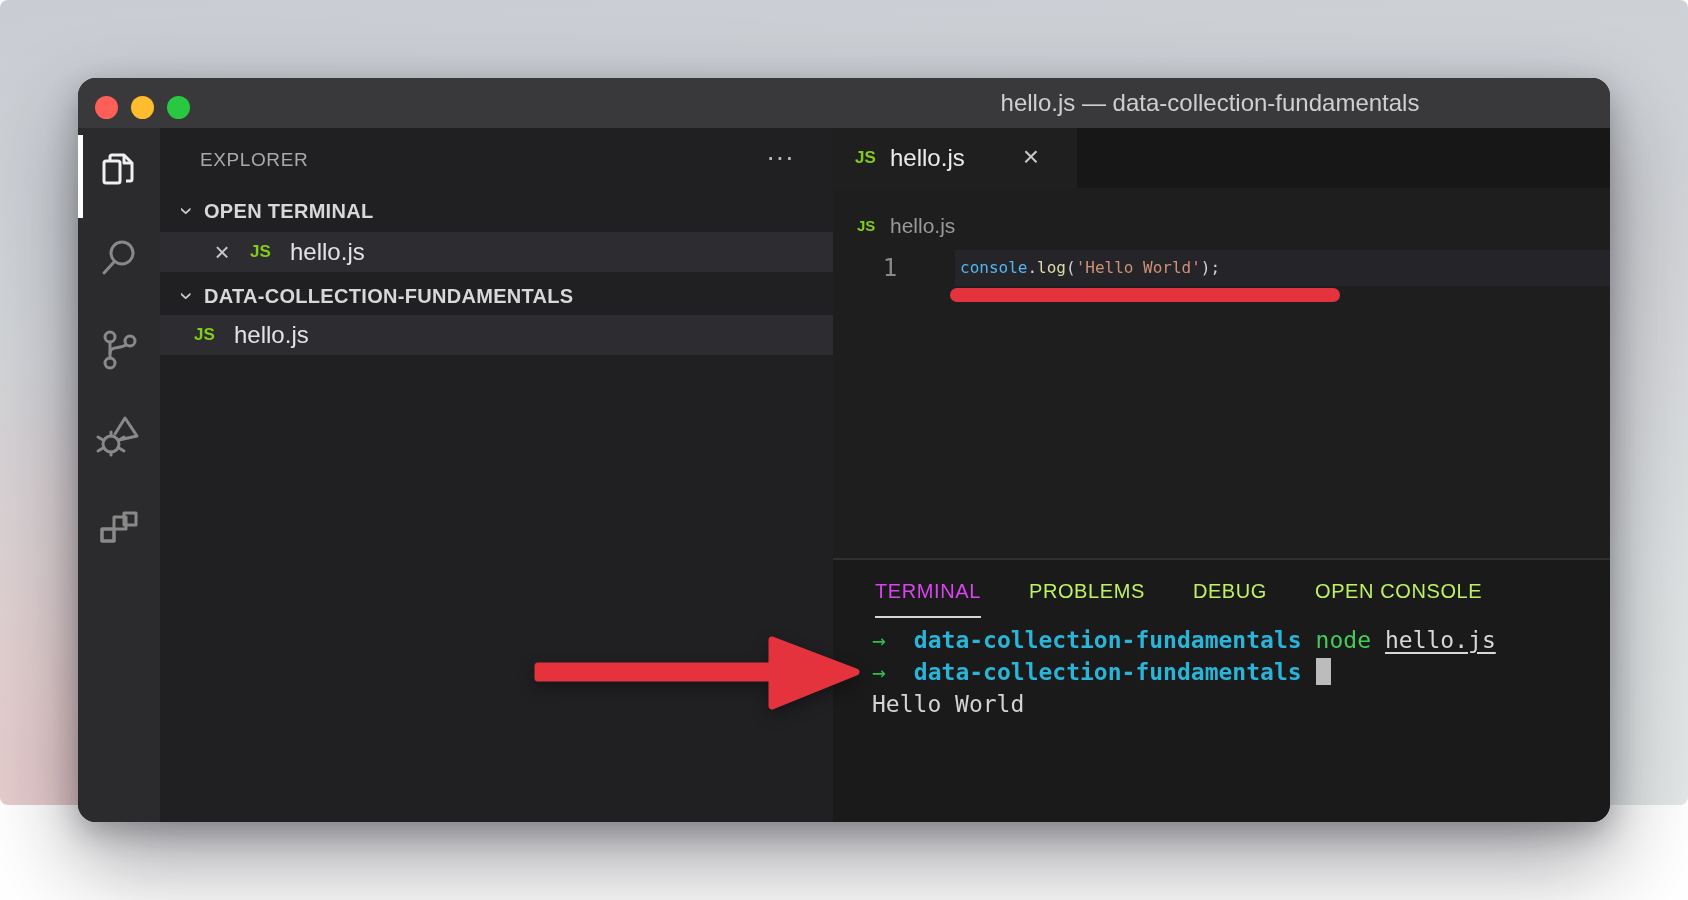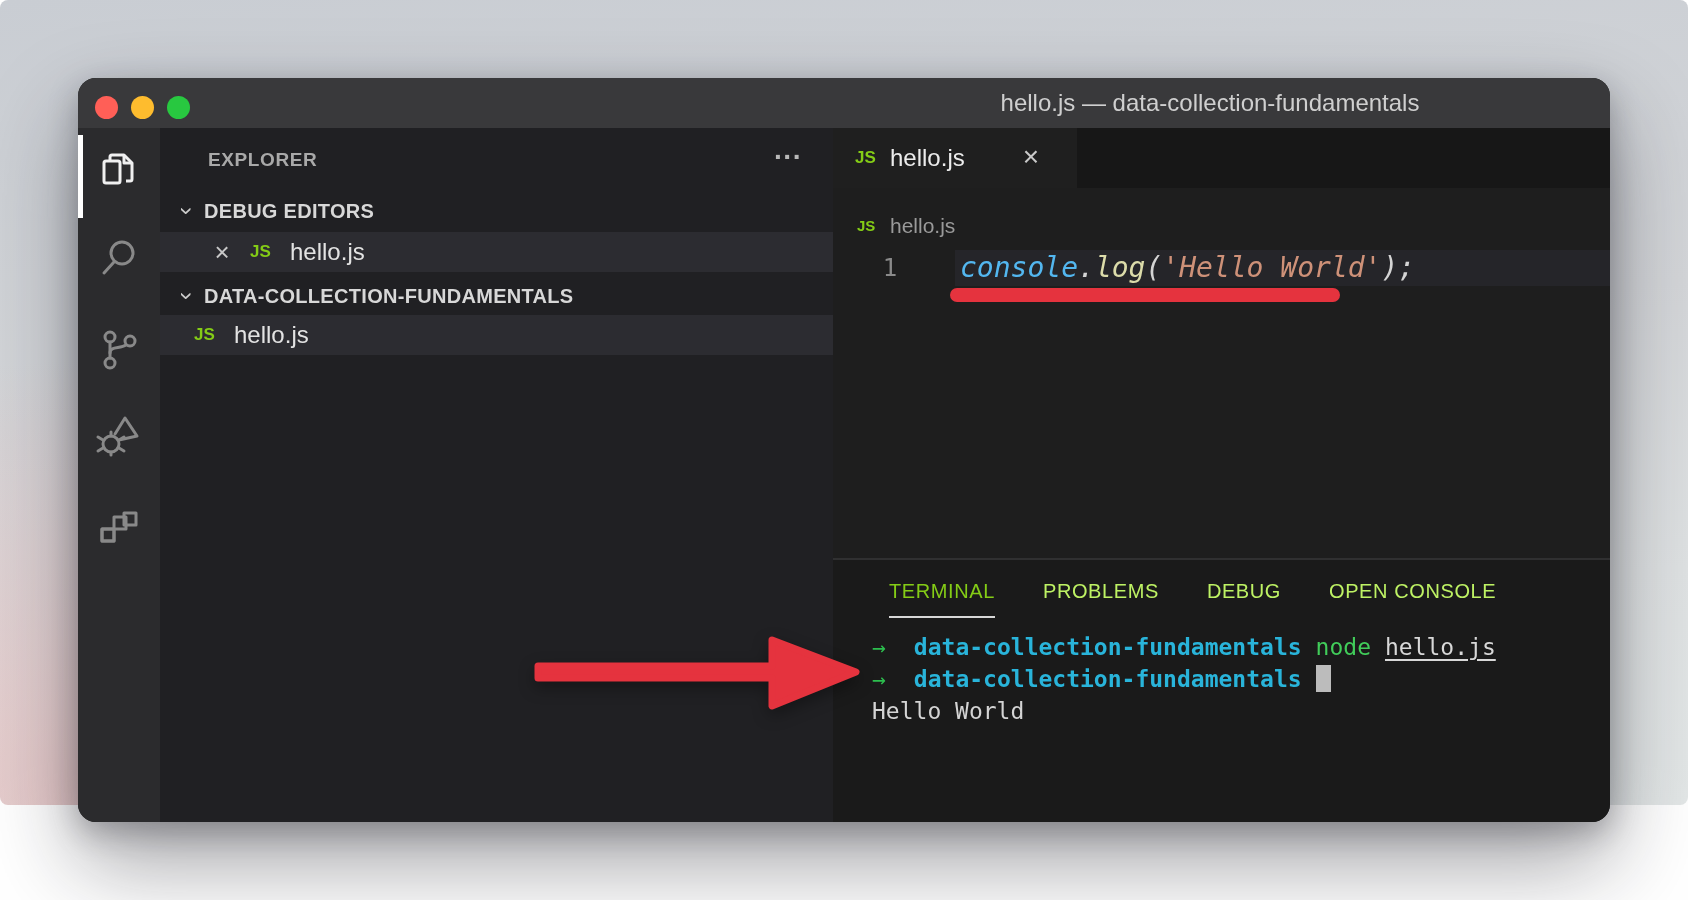--- a/index.html
+++ b/index.html
@@ -33,21 +33,21 @@
 
   
   .activitybar { position:absolute; left:0; top:50px; width:82px; height:694px; background:#2b2b2d; }
   .act-indicator { position:absolute; left:0; top:7px; width:5px; height:83px; background:#ffffff; }
   .act-item { position:absolute; left:0; width:82px; height:64px; display:flex; align-items:center; justify-content:center; cursor:pointer; }
   .act-item svg { display:block; }
   .ai-1{ top:12px; } .ai-2{ top:98px; } .ai-3{ top:190px; } .ai-4{ top:276px; } .ai-5{ top:370px; }
 
   
   .sidebar { position:absolute; left:82px; top:50px; width:673px; height:694px; background:#202023; }
-  .sb-header { position:absolute; left:8px; top:12px; width:673px; height:40px; line-height:40px;font-weight:bold; }
+  .sb-header { position:absolute; left:0; top:12px; width:673px; height:40px; line-height:40px; }
   .sb-header .label { position:absolute; left:40px; font-size:19px; letter-spacing:0.6px; color:#a9a9a9; }
   .sb-ellipsis { position:absolute; left:590px; top:0; width:60px; height:40px; line-height:34px; text-align:center; font-size:28px; color:#b8b8b8; cursor:pointer; }
   .sb-section-header { position:absolute; left:0; width:673px; height:38px; line-height:38px; cursor:pointer; }
   .ssh-1 { top:64px; } .ssh-2 { top:149px; }
   .chevron { position:absolute; left:16px; top:0; display:inline-block; font-size:24px; color:#cccccc;
              transform:rotate(90deg); transform-origin:center; width:22px; text-align:center; }
   .sb-section-header .label { position:absolute; left:44px; font-size:20px; font-weight:bold; letter-spacing:0.3px; color:#d8d8d8; }
   .sb-row { position:absolute; left:0; width:673px; height:40px; line-height:40px; background:#2c2c31; cursor:pointer; }
   .row-open { top:104px; } .row-file { top:187px; }
   .sb-close { position:absolute; left:48px; top:0; width:28px; text-align:center; font-size:26px; color:#c8c8c8; cursor:pointer; }
@@ -65,31 +65,31 @@
   .tab { position:absolute; left:0; top:0; width:244px; height:60px; background:#1f1f1f; cursor:pointer; }
   .tab .js-badge { position:absolute; left:22px; top:0; line-height:60px; }
   .tab .tab-label { position:absolute; left:57px; top:0; line-height:60px; font-size:24px; color:#ececec; }
   .tab .tab-close { position:absolute; left:178px; top:0; width:40px; line-height:58px; text-align:center; font-size:28px; color:#c9c9c9; cursor:pointer; }
   .breadcrumb { position:absolute; left:0; top:78px; width:777px; height:40px; line-height:40px; cursor:pointer; }
   .breadcrumb .js-badge { position:absolute; left:24px; font-size:15px; }
   .breadcrumb .bc-label { position:absolute; left:57px; font-size:21px; color:#9a9a9a; }
   .codearea { position:absolute; left:0; top:122px; width:777px; height:308px; font-family:"DejaVu Sans Mono", monospace; }
   .cur-line { position:absolute; left:122px; top:0; right:0; height:36px; background:#252529; }
   .line-num { position:absolute; left:40px; top:0; width:34px; height:36px; line-height:36px; text-align:center; font-size:24px; color:#8a8a8a; }
-  .code-line { position:absolute; left:127px; top:0; height:36px; line-height:36px; font-size:28px; white-space:pre;font-style:italic; }
+  .code-line { position:absolute; left:127px; top:0; height:36px; line-height:36px; font-size:16px; white-space:pre; }
   .c-blue { color:#53b7f0; } .c-fg { color:#d4d4d4; } .c-yellow { color:#dcdcaa; } .c-str { color:#ce9178; }
   .code-underline { position:absolute; left:117px; top:38px; width:390px; height:14px; border-radius:8px; background:#e5333e; }
 
   
   .panel { position:absolute; left:755px; top:480px; width:777px; height:264px; background:#1a1a1a; border-top:2px solid #303031; }
   .panel-tabs { position:absolute; left:42px; top:6px; display:flex; gap:48px; }
   .panel-tab { height:52px; line-height:50px; font-size:20px; letter-spacing:0.6px; color:#bef264; border-bottom:2px solid transparent; cursor:pointer; white-space:nowrap; }
-  .panel-tab.active { color:#84cc16; border-bottom-color:#d7d7d7;margin-left:14px; }
+  .panel-tab.active { color:#d946ef; border-bottom-color:#d7d7d7; }
   .terminal { position:absolute; left:39px; top:64px; right:10px; bottom:0;
-              font-family:"DejaVu Sans Mono", monospace; font-size:23px; line-height:32px; color:#d4d4d4;margin-top:7px; }
+              font-family:"DejaVu Sans Mono", monospace; font-size:23px; line-height:32px; color:#d4d4d4; }
   .t-line { white-space:pre; height:32px; }
   .t-arrow { color:#2cbe4e; margin-right:28px; }
   .t-dir { color:#29b4da; font-weight:bold; }
   .t-cmd { color:#41cd5a; margin:0 14px; }
   .t-file { color:#d8d8d8; text-decoration:underline; text-underline-offset:4px; }
   .t-out { color:#d4d4d4; }
   .t-cursor { display:inline-block; width:15px; height:27px; background:#bcbcbc; vertical-align:-5px; margin-left:14px; }
 
   
   .annot-arrow { position:absolute; left:0; top:0; pointer-events:none; }
@@ -164,21 +164,21 @@
     </div>
 
     <div class="sidebar">
       <div class="sb-header">
         <span class="label">EXPLORER</span>
         <span class="sb-ellipsis">···</span>
       </div>
 
       <div class="sb-section-header ssh-1">
         <span class="chevron">›</span>
-        <span class="label">DEBUG EDITORS</span>
+        <span class="label">OPEN TERMINAL</span>
       </div>
 
       <div class="sb-row row-open">
         <span class="sb-close">×</span>
         <span class="js-badge">JS</span>
         <span class="fname">hello.js</span>
       </div>
 
       <div class="sb-section-header ssh-2">
         <span class="chevron">›</span>

